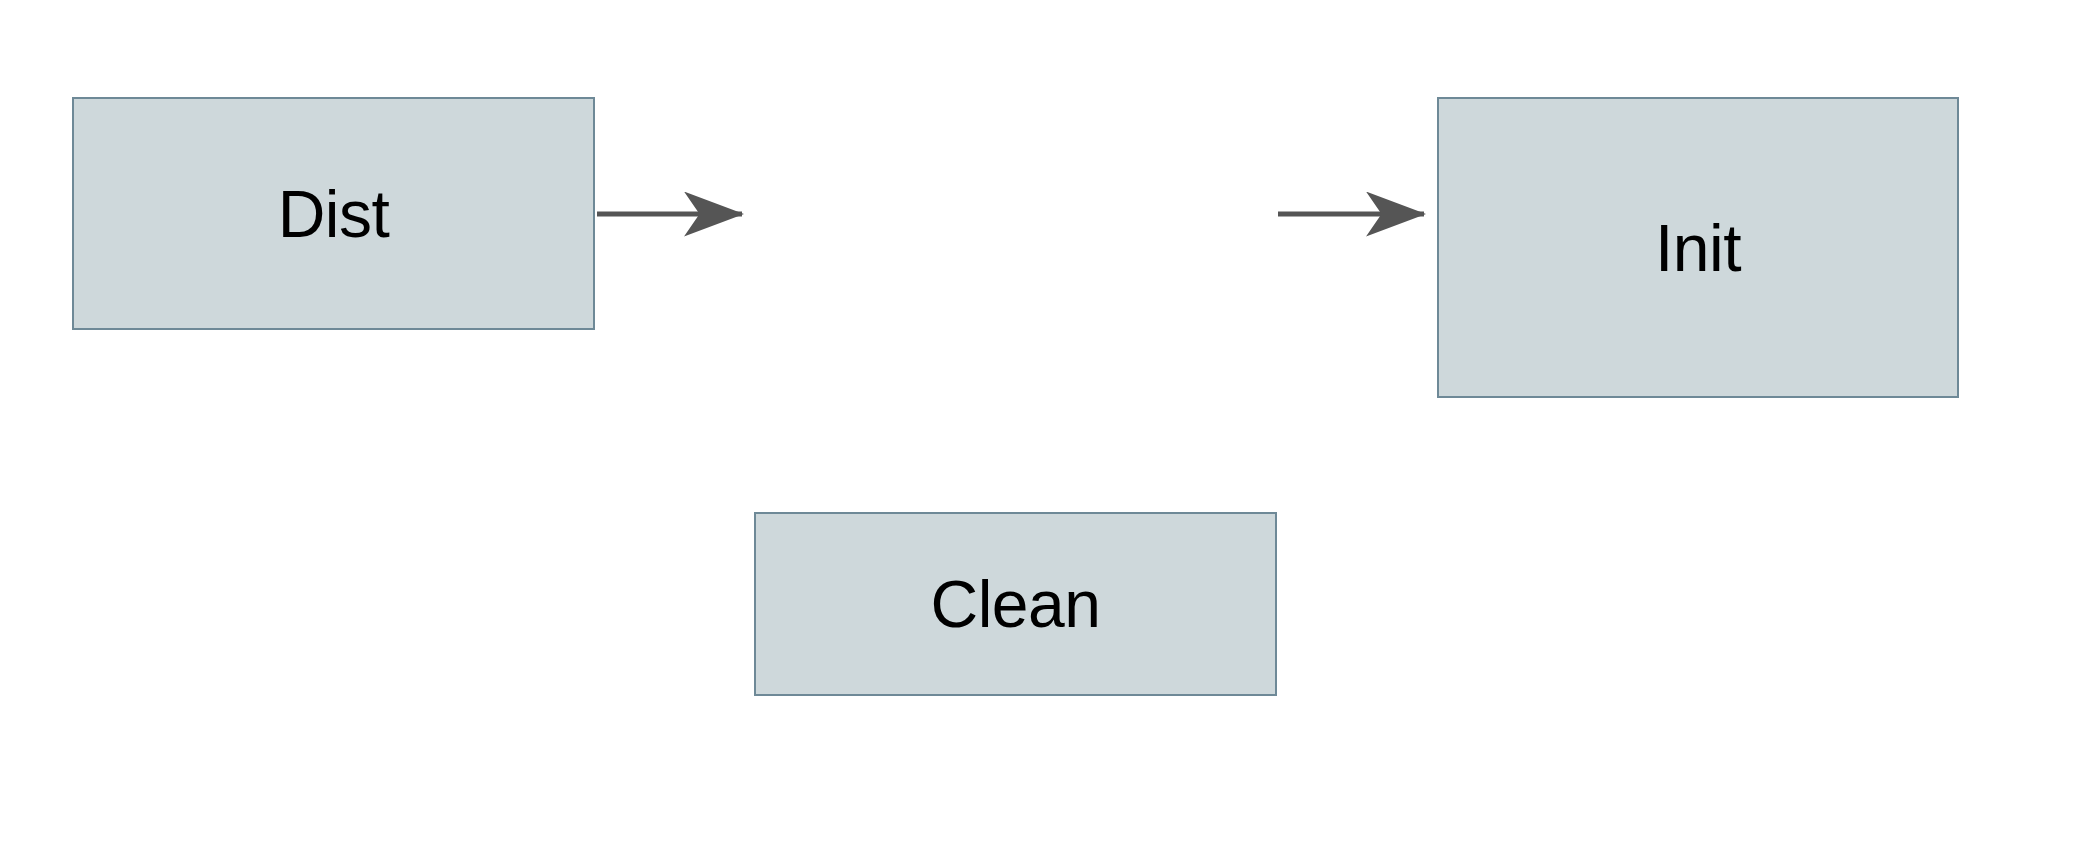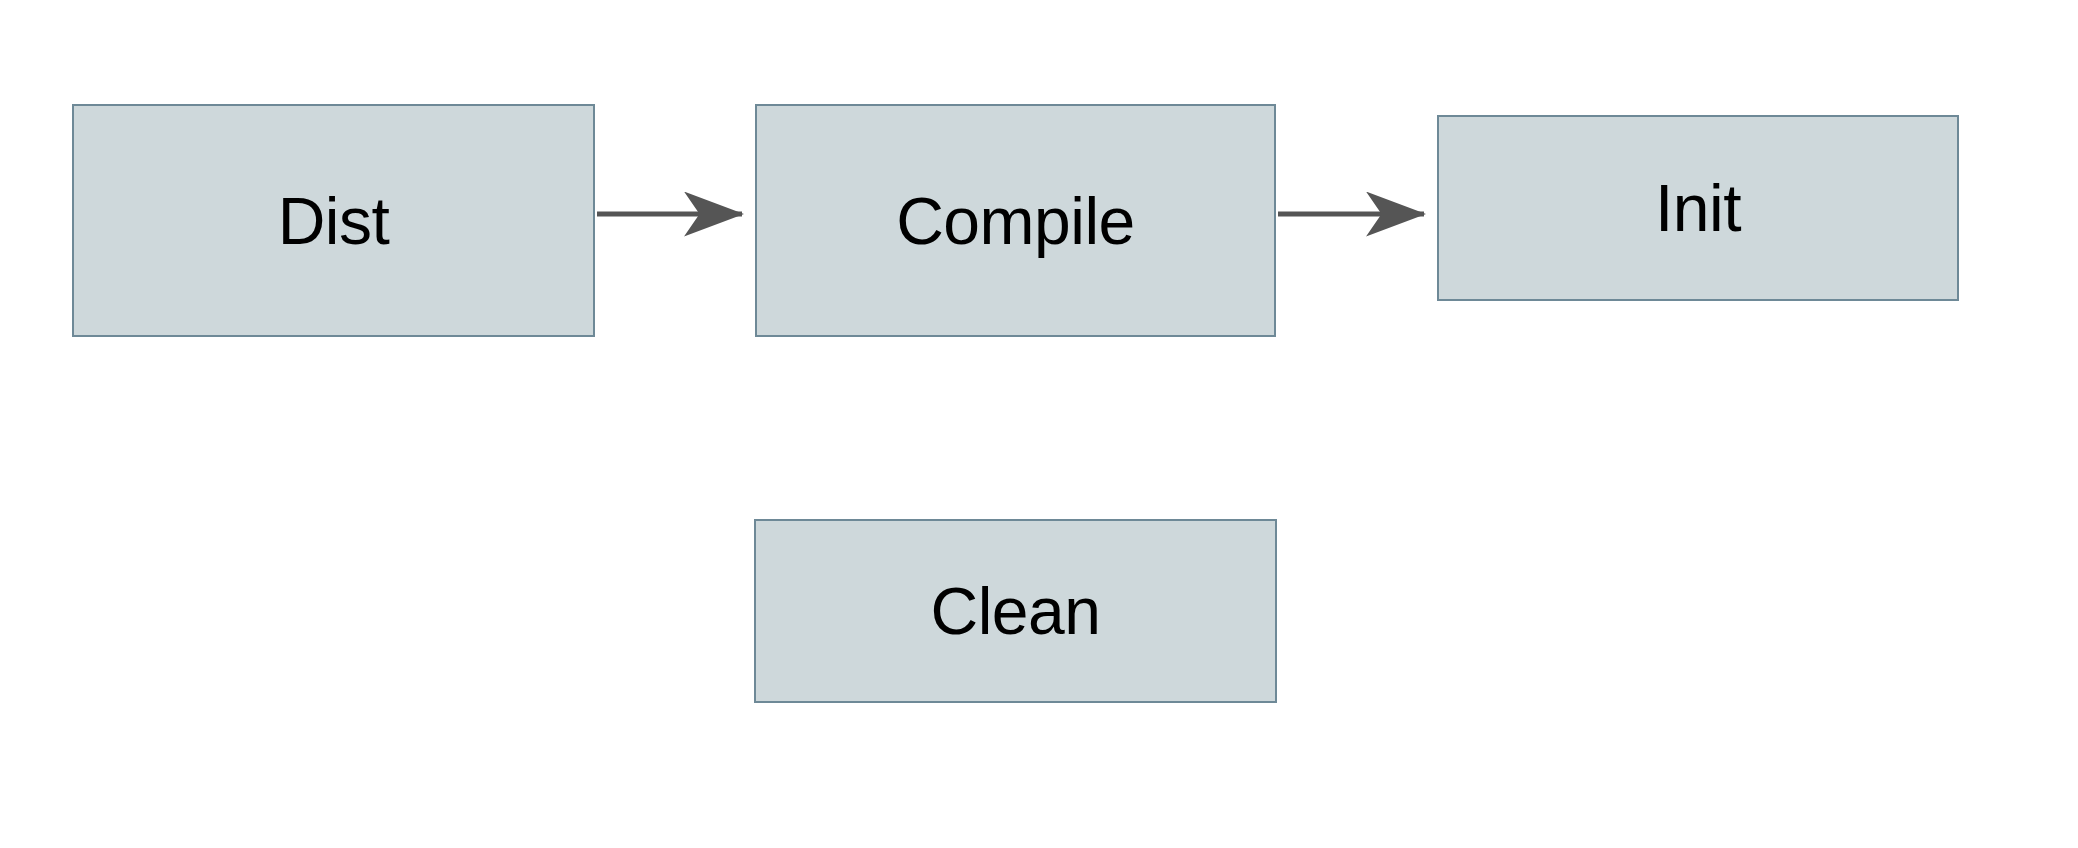--- a/index.html
+++ b/index.html
@@ -27,21 +27,20 @@
     pointer-events: none;
   }
   .node {
     position: absolute;
     box-sizing: border-box;
     background: #ced8db;
     border: 2.5px solid #6e8997;
     display: flex;
     align-items: center;
     justify-content: center;
-    margin-top: 7px;
   }
   .node-label {
     font-family: "Liberation Sans", sans-serif;
     font-size: 66px;
     font-weight: 400;
     color: #000000;
     line-height: 1;
     letter-spacing: -0.5px;
     white-space: nowrap;
     user-select: none;
@@ -65,25 +64,22 @@
 
     <g>
       <line x1="1278" y1="214" x2="1424" y2="214" stroke="#555555" stroke-width="5" marker-end="url(#arrowhead)"></line>
     </g>
   </svg>
 
   <div class="node" style="left:72px; top:97px; width:523px; height:233px;">
     <span class="node-label">Dist</span>
   </div>
 
-  <div class="node" style="left:755px; top:97px; width:521px; height:233px;">
-    <span class="node-label">Compile</span>
-  </div>
 
-  <div class="node" style="left:1437px; top:108px; width:522px; height:186px;">
+  <div class="node" style="left:1437px; top:97px; width:522px; height:301px;">
     <span class="node-label">Init</span>
   </div>
 
   <div class="node" style="left:754px; top:512px; width:523px; height:184px;">
     <span class="node-label">Clean</span>
   </div>
 
 </div>
 
 </body></html>

